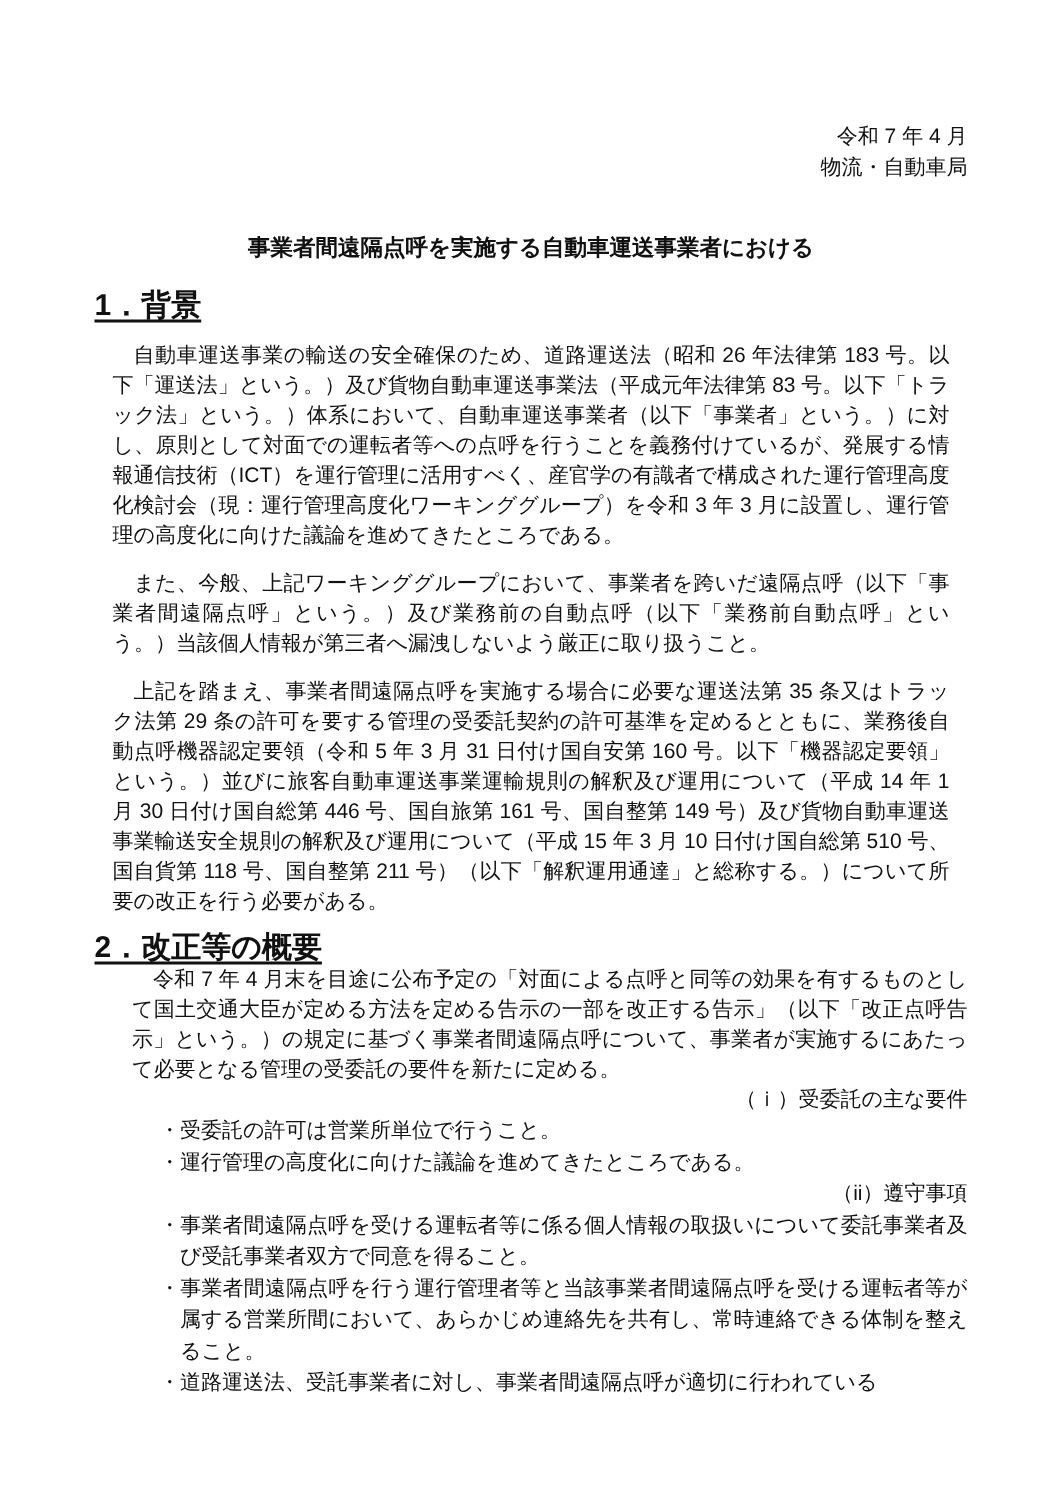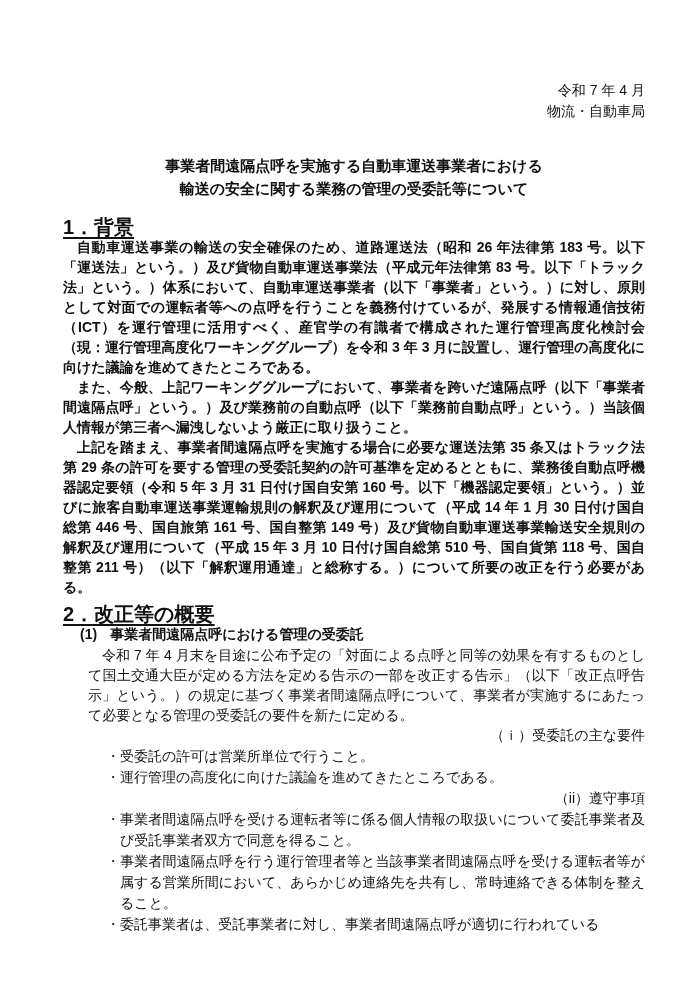--- a/index.html
+++ b/index.html
@@ -35,24 +35,23 @@
   }
   h2.sec-heading {
     margin: 0;
     font-size: 20px;
     font-weight: bold;
     line-height: 20px;
     text-decoration: underline;
     text-underline-offset: 3px;
   }
   p.body-para {
-    margin: 0;
+    margin: 12px;
     text-indent: 1em;
     text-align: justify;
-    font-weight: bold;
   }
   .sec2 {
     margin-top: 7px;
   }
   .sub-heading {
     margin: 0 0 0 17px;
     font-weight: bold;
     line-height: 21px;
   }
   .sub-heading .sub-num {
@@ -86,46 +85,42 @@
 
 <div class="page">
 
   <div class="doc-header">
     <div>令和 7 年 4 月</div>
     <div>物流・自動車局</div>
   </div>
 
   <div class="doc-title">
     <div>事業者間遠隔点呼を実施する自動車運送事業者における</div>
-    <div>輸送の安全に関する業務の管理の受委託等について</div>
   </div>
 
   <section class="sec1">
     <h2 class="sec-heading">1．背景</h2>
     <p class="body-para">自動車運送事業の輸送の安全確保のため、道路運送法（昭和 26 年法律第 183 号。以下「運送法」という。）及び貨物自動車運送事業法（平成元年法律第 83 号。以下「トラック法」という。）体系において、自動車運送事業者（以下「事業者」という。）に対し、原則として対面での運転者等への点呼を行うことを義務付けているが、発展する情報通信技術（ICT）を運行管理に活用すべく、産官学の有識者で構成された運行管理高度化検討会（現：運行管理高度化ワーキンググループ）を令和 3 年 3 月に設置し、運行管理の高度化に向けた議論を進めてきたところである。</p>
     <p class="body-para">また、今般、上記ワーキンググループにおいて、事業者を跨いだ遠隔点呼（以下「事業者間遠隔点呼」という。）及び業務前の自動点呼（以下「業務前自動点呼」という。）当該個人情報が第三者へ漏洩しないよう厳正に取り扱うこと。</p>
     <p class="body-para">上記を踏まえ、事業者間遠隔点呼を実施する場合に必要な運送法第 35 条又はトラック法第 29 条の許可を要する管理の受委託契約の許可基準を定めるとともに、業務後自動点呼機器認定要領（令和 5 年 3 月 31 日付け国自安第 160 号。以下「機器認定要領」という。）並びに旅客自動車運送事業運輸規則の解釈及び運用について（平成 14 年 1 月 30 日付け国自総第 446 号、国自旅第 161 号、国自整第 149 号）及び貨物自動車運送事業輸送安全規則の解釈及び運用について（平成 15 年 3 月 10 日付け国自総第 510 号、国自貨第 118 号、国自整第 211 号）（以下「解釈運用通達」と総称する。）について所要の改正を行う必要がある。</p>
   </section>
 
   <section class="sec2">
     <h2 class="sec-heading">2．改正等の概要</h2>
 
-    <div class="sub-heading">
-      <span class="sub-num">(1)</span><span>事業者間遠隔点呼における管理の受委託</span>
-    </div>
 
     <p class="sub-para">令和 7 年 4 月末を目途に公布予定の「対面による点呼と同等の効果を有するものとして国土交通大臣が定める方法を定める告示の一部を改正する告示」（以下「改正点呼告示」という。）の規定に基づく事業者間遠隔点呼について、事業者が実施するにあたって必要となる管理の受委託の要件を新たに定める。</p>
 
     <div class="item-label">（ｉ）受委託の主な要件</div>
     <ul class="bullet-list">
       <li>・受委託の許可は営業所単位で行うこと。</li>
       <li>・運行管理の高度化に向けた議論を進めてきたところである。</li>
     </ul>
 
     <div class="item-label">（ii）遵守事項</div>
     <ul class="bullet-list">
       <li>・事業者間遠隔点呼を受ける運転者等に係る個人情報の取扱いについて委託事業者及び受託事業者双方で同意を得ること。</li>
       <li>・事業者間遠隔点呼を行う運行管理者等と当該事業者間遠隔点呼を受ける運転者等が属する営業所間において、あらかじめ連絡先を共有し、常時連絡できる体制を整えること。</li>
-      <li>・委託事業者は、受託事業者に対し、事業者間遠隔点呼が適切に行われている</li>
+      <li>・道路運送法、受託事業者に対し、事業者間遠隔点呼が適切に行われている</li>
     </ul>
   </section>
 
 </div>
 
 </body></html>

